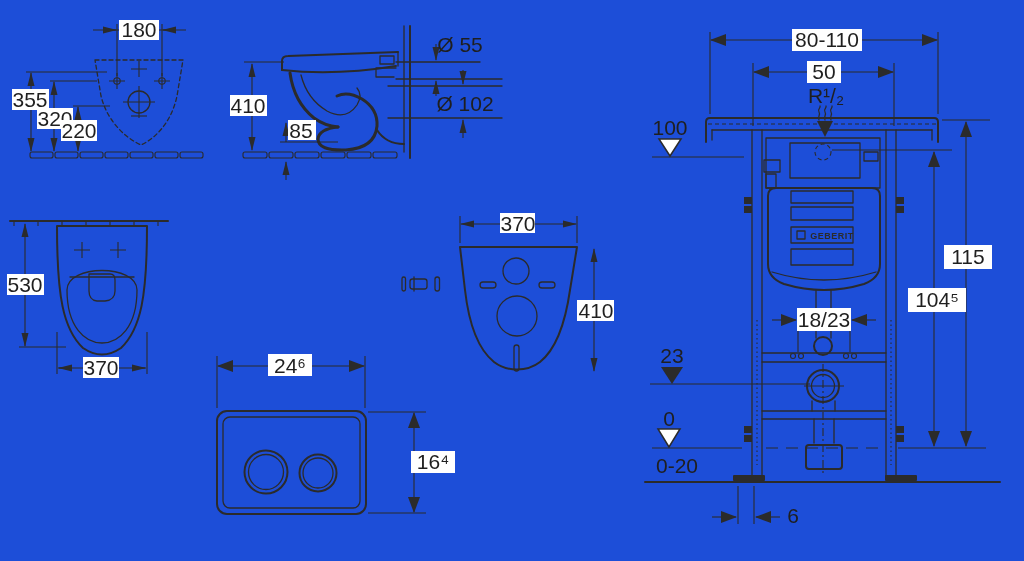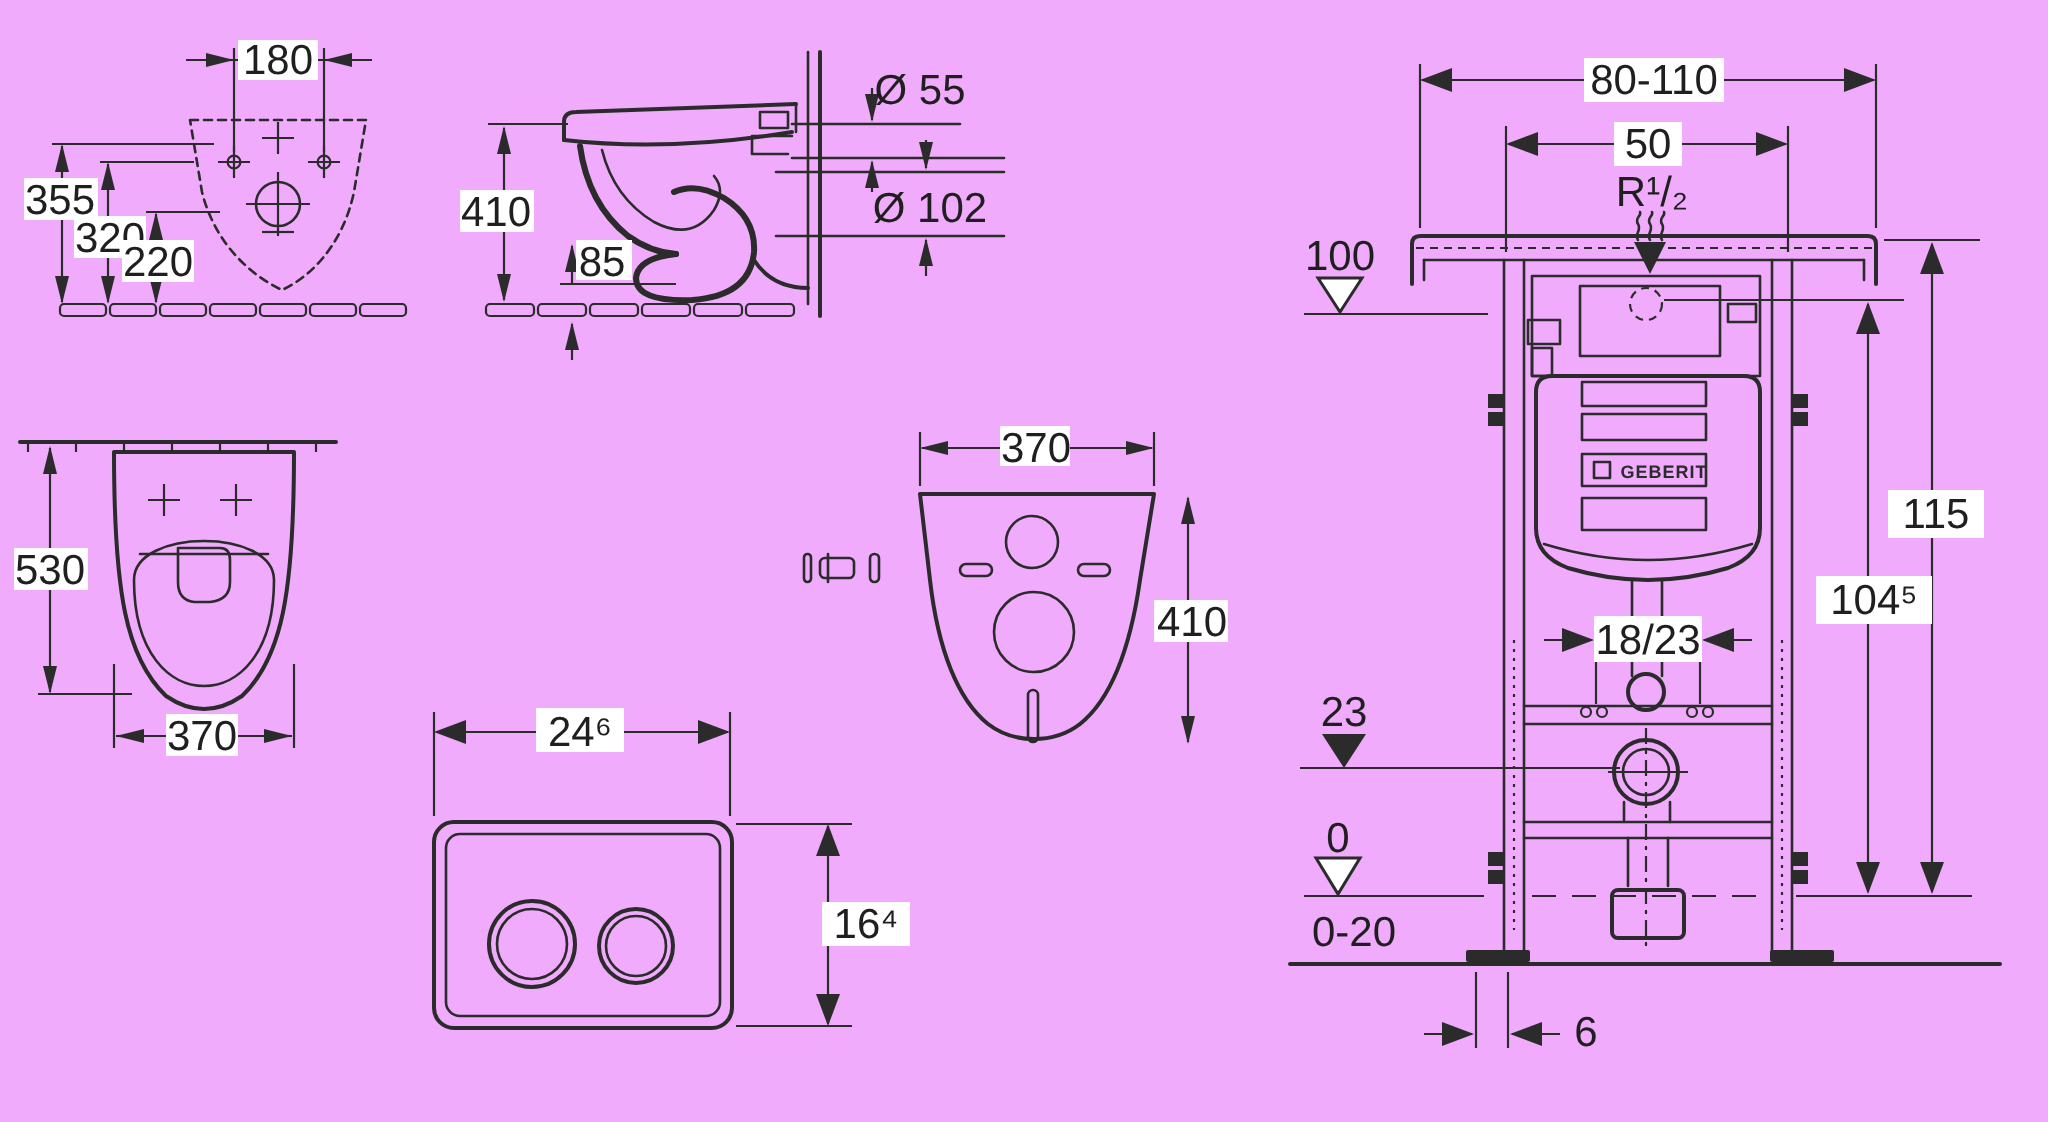--- a/index.html
+++ b/index.html
@@ -1,16 +1,16 @@
 <!DOCTYPE html>
 <html><head>
 <meta charset="utf-8">
 <style>
   html,body{margin:0;padding:0;background:#ffffff;}
-  .stage{width:1024px;height:561px;background:#f0abfc;position:relative;overflow:hidden;}
+  .stage{width:1024px;height:561px;background:#1d4ed8;position:relative;overflow:hidden;}
   svg{display:block;}
   .ol{fill:none;stroke:#2b2b2b;stroke-width:2;stroke-linecap:round;stroke-linejoin:round;}
   .olk{fill:none;stroke:#2b2b2b;stroke-width:3;stroke-linecap:round;stroke-linejoin:round;}
   .oln{fill:none;stroke:#2b2b2b;stroke-width:1.3;stroke-linecap:round;stroke-linejoin:round;}
   .dim{fill:none;stroke:#2b2b2b;stroke-width:1.1;}
   .dimtxt{font-family:"Liberation Sans","DejaVu Sans",sans-serif;font-size:21px;fill:#1f1f1f;text-anchor:middle;}
   .brandtxt{font-family:"Liberation Sans","DejaVu Sans",sans-serif;font-size:9px;font-weight:bold;letter-spacing:.5px;fill:#2b2b2b;text-anchor:middle;}
   .bg{fill:#ffffff;stroke:none;}
   .filled{fill:#2b2b2b;stroke:none;}
   .lvl{fill:#ffffff;stroke:#2b2b2b;stroke-width:1.5;}

